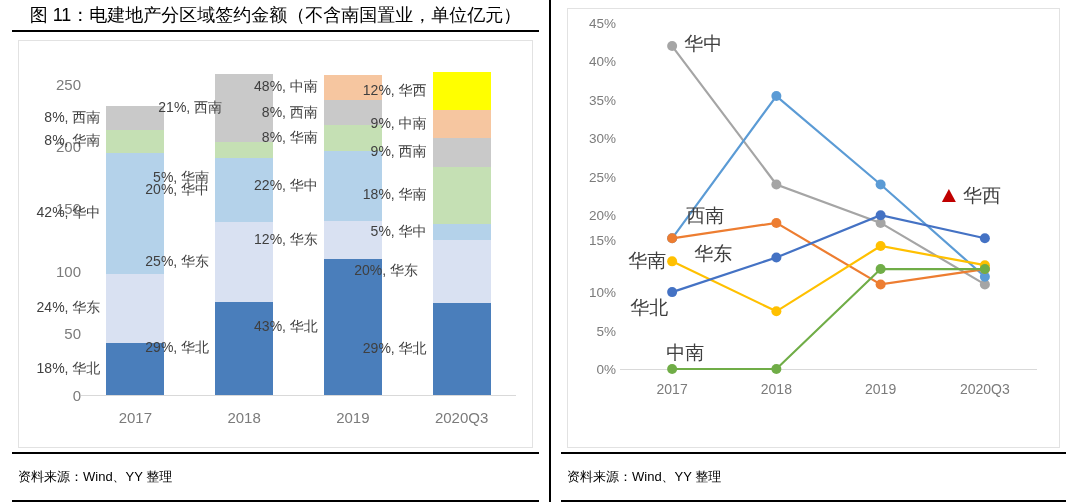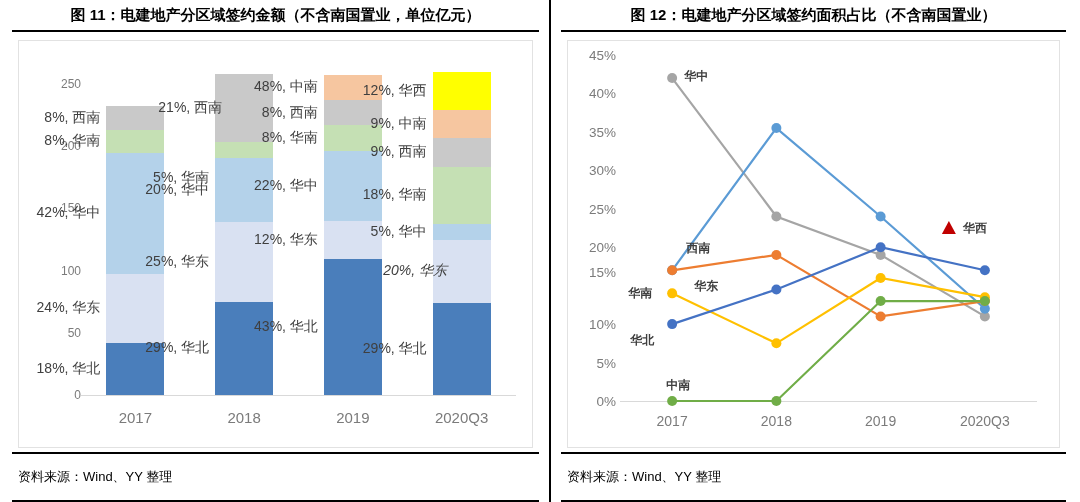--- a/index.html
+++ b/index.html
@@ -16,21 +16,21 @@
   .panel{position:relative;box-sizing:border-box;display:flex;flex-direction:column;}
   .panel-left{width:549px;padding:0 10px 0 12px;}
   .panel-right{width:531px;padding:0 14px 0 10px;border-left:2px solid #000;}
 
   
   .title-band{
     height:30px;display:flex;align-items:center;justify-content:center;
     border-bottom:2.5px solid #000;
   }
   .title-text{
-    font-size:15px;font-weight:bold;color:#000;letter-spacing:0px;
+    font-size:18px;font-weight:normal;color:#000;letter-spacing:0px;
     white-space:nowrap;
   }
 
   
   .chart-area{position:relative;flex:1;padding:8px 6px 4px 6px;box-sizing:border-box;}
   .chart-box{
     position:relative;width:100%;height:100%;
     border:1px solid #e2e2e2;background:#fff;box-sizing:border-box;
   }
 
@@ -38,21 +38,21 @@
   .footer-band{
     height:46px;border-top:2.5px solid #000;border-bottom:2.5px solid #000;
     display:flex;align-items:center;
   }
   .footer-text{font-size:13px;color:#000;padding-left:6px;white-space:nowrap;}
 
   
   .bar-plot{position:absolute;left:0;top:0;right:0;bottom:0;}
   .y-tick{
     position:absolute;right:calc(100% - 62px);
-    font-size:12px;color:#7b7b7b;transform:translateY(-50%);
+    font-size:15px;color:#7b7b7b;transform:translateY(-50%);
     text-align:right;white-space:nowrap;
   }
   .axis-line{position:absolute;left:62px;right:16px;height:1px;background:#d9d9d9;}
   .bars{position:absolute;left:62px;right:16px;top:0;bottom:0;}
   .bar-col{position:absolute;bottom:0;}
   .seg{position:absolute;left:0;width:100%;}
   .seg-label{
     position:absolute;font-size:14px;color:#3f3f3f;white-space:nowrap;
     transform:translateY(-50%);
   }
@@ -66,23 +66,22 @@
   .ly-tick{
     position:absolute;right:calc(100% - 48px);
     font-size:13.5px;color:#7b7b7b;transform:translateY(-50%);
     text-align:right;white-space:nowrap;
   }
   .lx-tick{
     position:absolute;font-size:14px;color:#7b7b7b;white-space:nowrap;
     transform:translateX(-50%);
   }
   .series-label{
-    position:absolute;font-size:12px;color:#3f3f3f;white-space:nowrap;
+    position:absolute;font-size:19px;color:#3f3f3f;white-space:nowrap;
     transform:translateY(-50%);
-    font-weight:bold;
   }
   svg.lines{position:absolute;left:0;top:0;width:100%;height:100%;overflow:visible;}
 </style>
 </head>
 <body>
 
 <div class="page">
   <div class="panels">
 
     <div class="panel panel-left">
@@ -145,39 +144,36 @@
               <div class="seg-label" style="top: 66.8319px; left: 190.125px; transform: translate(-100%, -50%); margin-left: 13px;">21%, 西南</div>
               <div class="x-tick" style="left: 225.125px; top: 368px;">2018</div>
               <div class="seg-label" style="top: 285.818px; left: 298.875px; transform: translate(-100%, -50%);">43%, 华北</div>
               <div class="seg-label" style="top: 198.608px; left: 298.875px; transform: translate(-100%, -50%);">12%, 华东</div>
               <div class="seg-label" style="top: 144.696px; left: 298.875px; transform: translate(-100%, -50%);">22%, 华中</div>
               <div class="seg-label" style="top: 97.1269px; left: 298.875px; transform: translate(-100%, -50%);">8%, 华南</div>
               <div class="seg-label" style="top: 71.7567px; left: 298.875px; transform: translate(-100%, -50%);">8%, 西南</div>
               <div class="seg-label" style="top: 46.3865px; left: 298.875px; transform: translate(-100%, -50%);">48%, 中南</div>
               <div class="x-tick" style="left: 333.875px; top: 368px;">2019</div>
               <div class="seg-label" style="top: 308.017px; left: 407.625px; transform: translate(-100%, -50%);">29%, 华北</div>
-              <div class="seg-label" style="top: 230.32px; left: 428px; transform: translate(-100%, -50%); font-style: italic;">20%, 华东</div>
+              <div class="seg-label" style="top: 230.32px; left: 399px; transform: translate(-100%, -50%);">20%, 华东</div>
               <div class="seg-label" style="top: 190.679px; left: 407.625px; transform: translate(-100%, -50%);">5%, 华中</div>
               <div class="seg-label" style="top: 154.21px; left: 407.625px; transform: translate(-100%, -50%);">18%, 华南</div>
               <div class="seg-label" style="top: 111.398px; left: 407.625px; transform: translate(-100%, -50%);">9%, 西南</div>
               <div class="seg-label" style="top: 82.8562px; left: 407.625px; transform: translate(-100%, -50%);">9%, 中南</div>
               <div class="seg-label" style="top: 49.5578px; left: 407.625px; transform: translate(-100%, -50%);">12%, 华西</div>
               <div class="x-tick" style="left: 442.625px; top: 368px;">2020Q3</div>
             </div>
         </div>
       </div>
       <div class="footer-band">
         <div class="footer-text">资料来源：Wind、YY 整理</div>
       </div>
     </div>
 
     <div class="panel panel-right">
-      <div class="title-band">
-        <div class="title-text">图 12：电建地产分区域签约面积占比（不含南国置业）</div>
-      </div>
       <div class="chart-area">
         <div class="chart-box">
           <div class="line-plot" id="line-plot">
               <div class="ly-tick" style="top: 360px;">0%</div>
               <div class="ly-tick" style="top: 321.556px;">5%</div>
               <div class="ly-tick" style="top: 283.111px;">10%</div>
               <div class="ly-tick" style="top: 231px;">15%</div>
               <div class="ly-tick" style="top: 206.222px;">20%</div>
               <div class="ly-tick" style="top: 167.778px;">25%</div>
               <div class="ly-tick" style="top: 129.333px;">30%</div>

